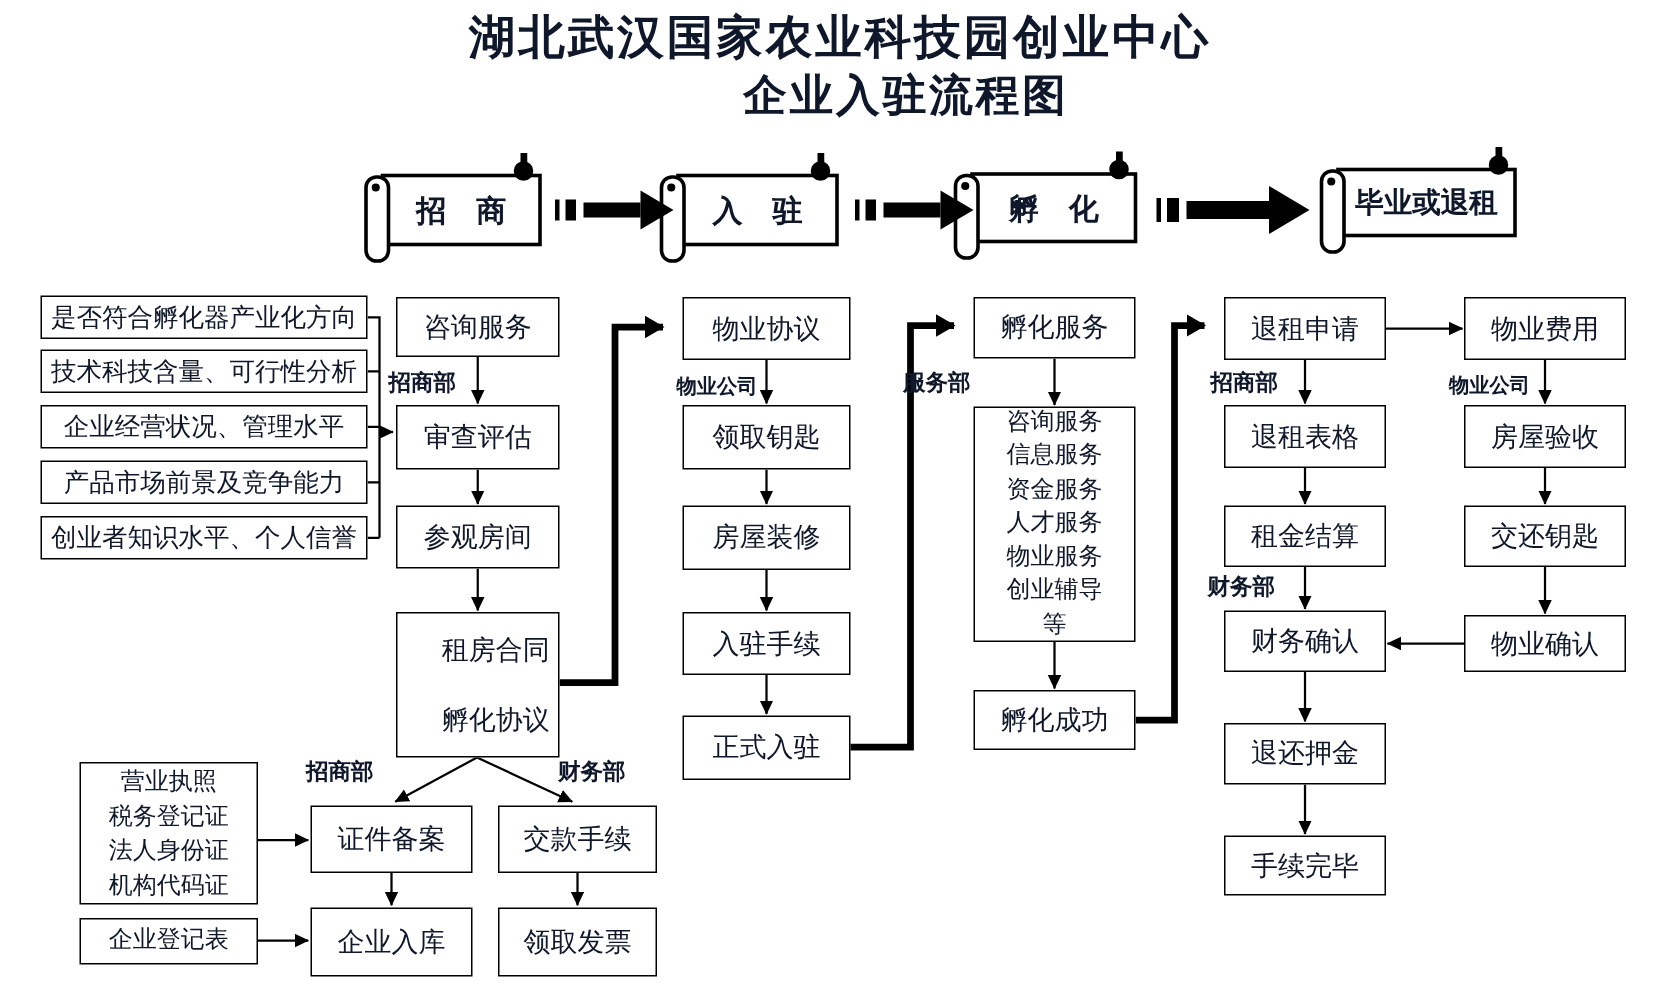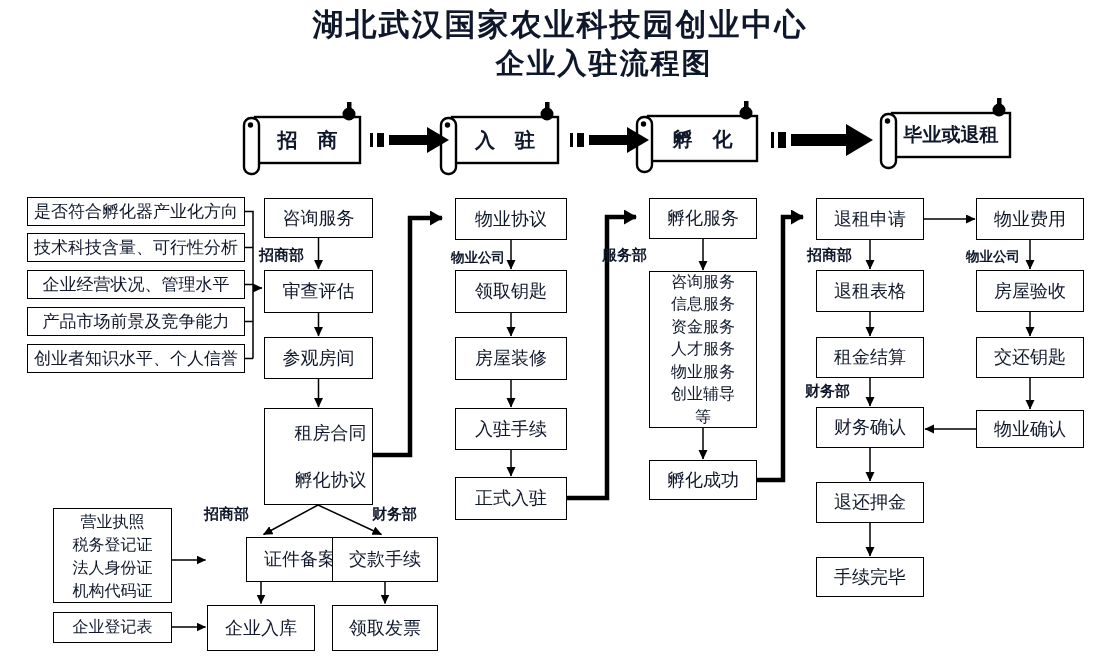--- a/index.html
+++ b/index.html
@@ -153,21 +153,21 @@
 
   <div class="box multi docs" style="left:53px;top:508px;width:119px;height:95px;">
     <div>营业执照</div>
     <div>税务登记证</div>
     <div>法人身份证</div>
     <div>机构代码证</div>
   </div>
   <div class="box form" style="left:53px;top:612px;width:119px;height:31px;">企业登记表</div>
   <div class="dept" style="left:204px;top:505px;">招商部</div>
   <div class="dept" style="left:372px;top:505px;">财务部</div>
-  <div class="box" style="left:207px;top:537px;width:108px;height:45px;margin-left:39px;">证件备案</div>
+  <div class="box" style="left:207px;top:537px;width:108px;height:45px;">证件备案</div>
   <div class="box" style="left:332px;top:537px;width:106px;height:45px;">交款手续</div>
   <div class="box" style="left:207px;top:605px;width:108px;height:46px;">企业入库</div>
   <div class="box" style="left:332px;top:605px;width:106px;height:46px;">领取发票</div>
 
   <div class="box" style="left:455px;top:198px;width:112px;height:42px;">物业协议</div>
   <div class="dept small" style="left:451px;top:249px;">物业公司</div>
   <div class="box" style="left:455px;top:270px;width:112px;height:43px;">领取钥匙</div>
   <div class="box" style="left:455px;top:337px;width:112px;height:43px;">房屋装修</div>
   <div class="box" style="left:455px;top:408px;width:112px;height:42px;">入驻手续</div>
   <div class="box" style="left:455px;top:477px;width:112px;height:43px;">正式入驻</div>

